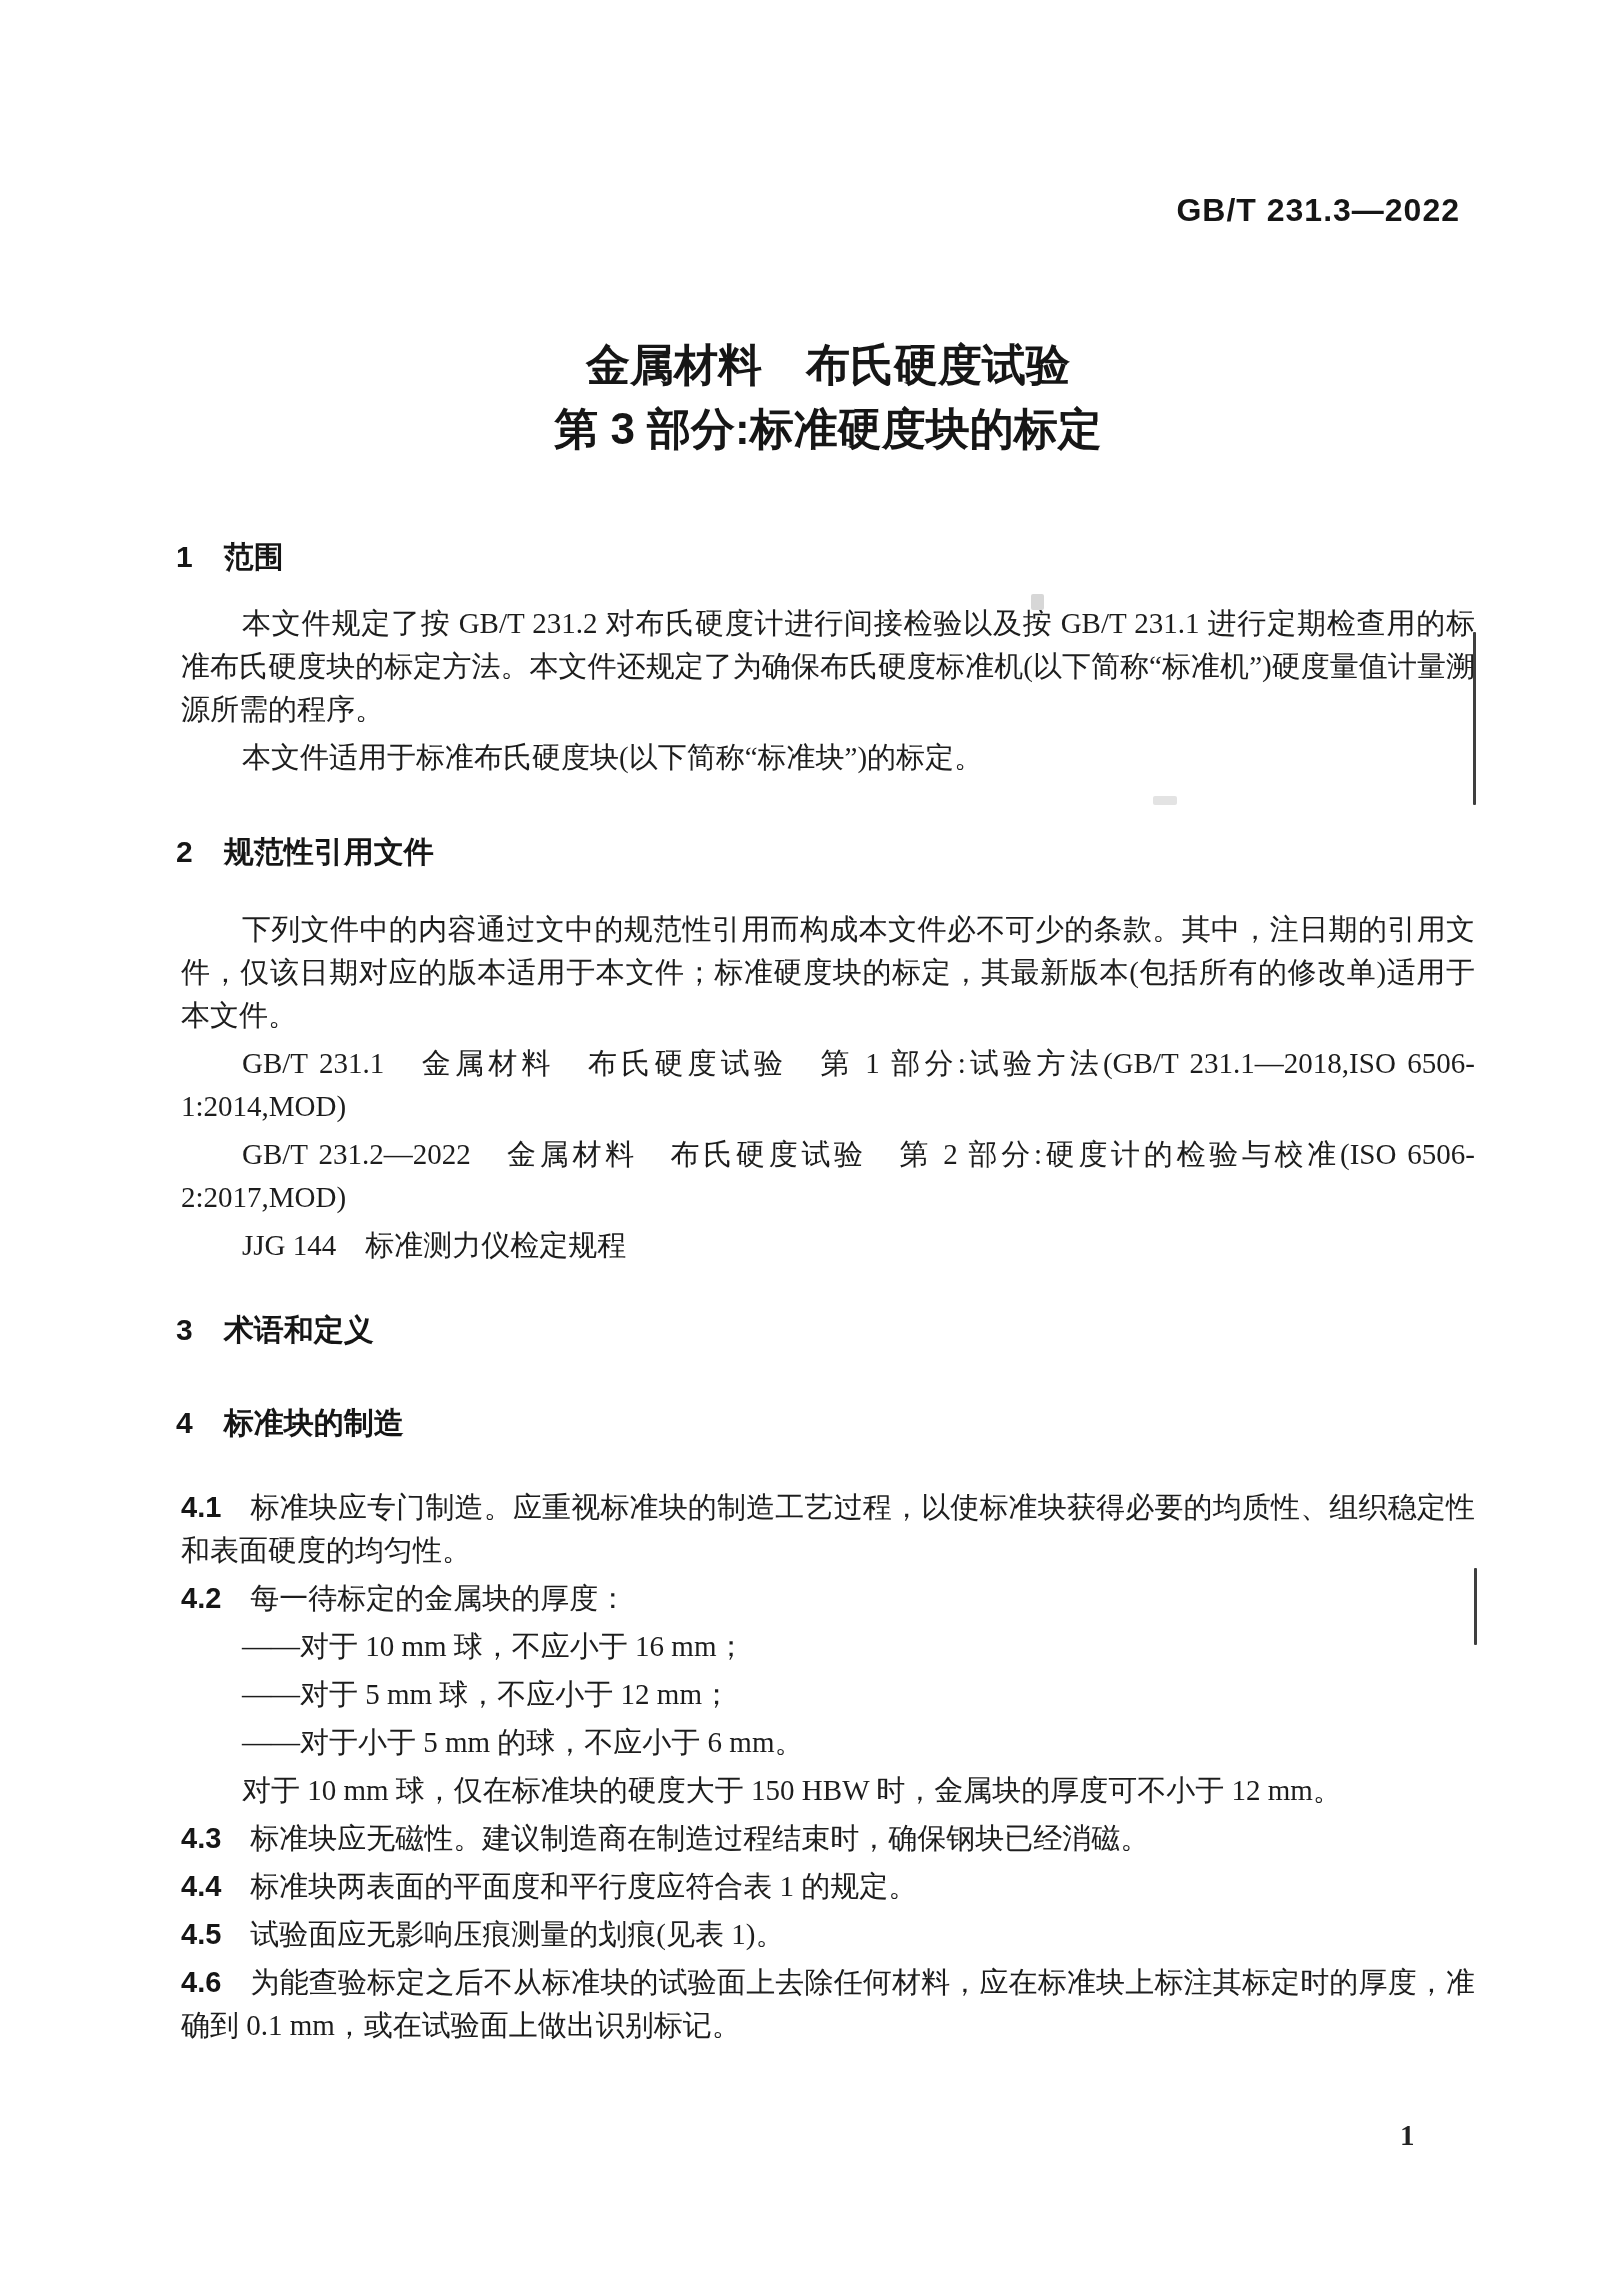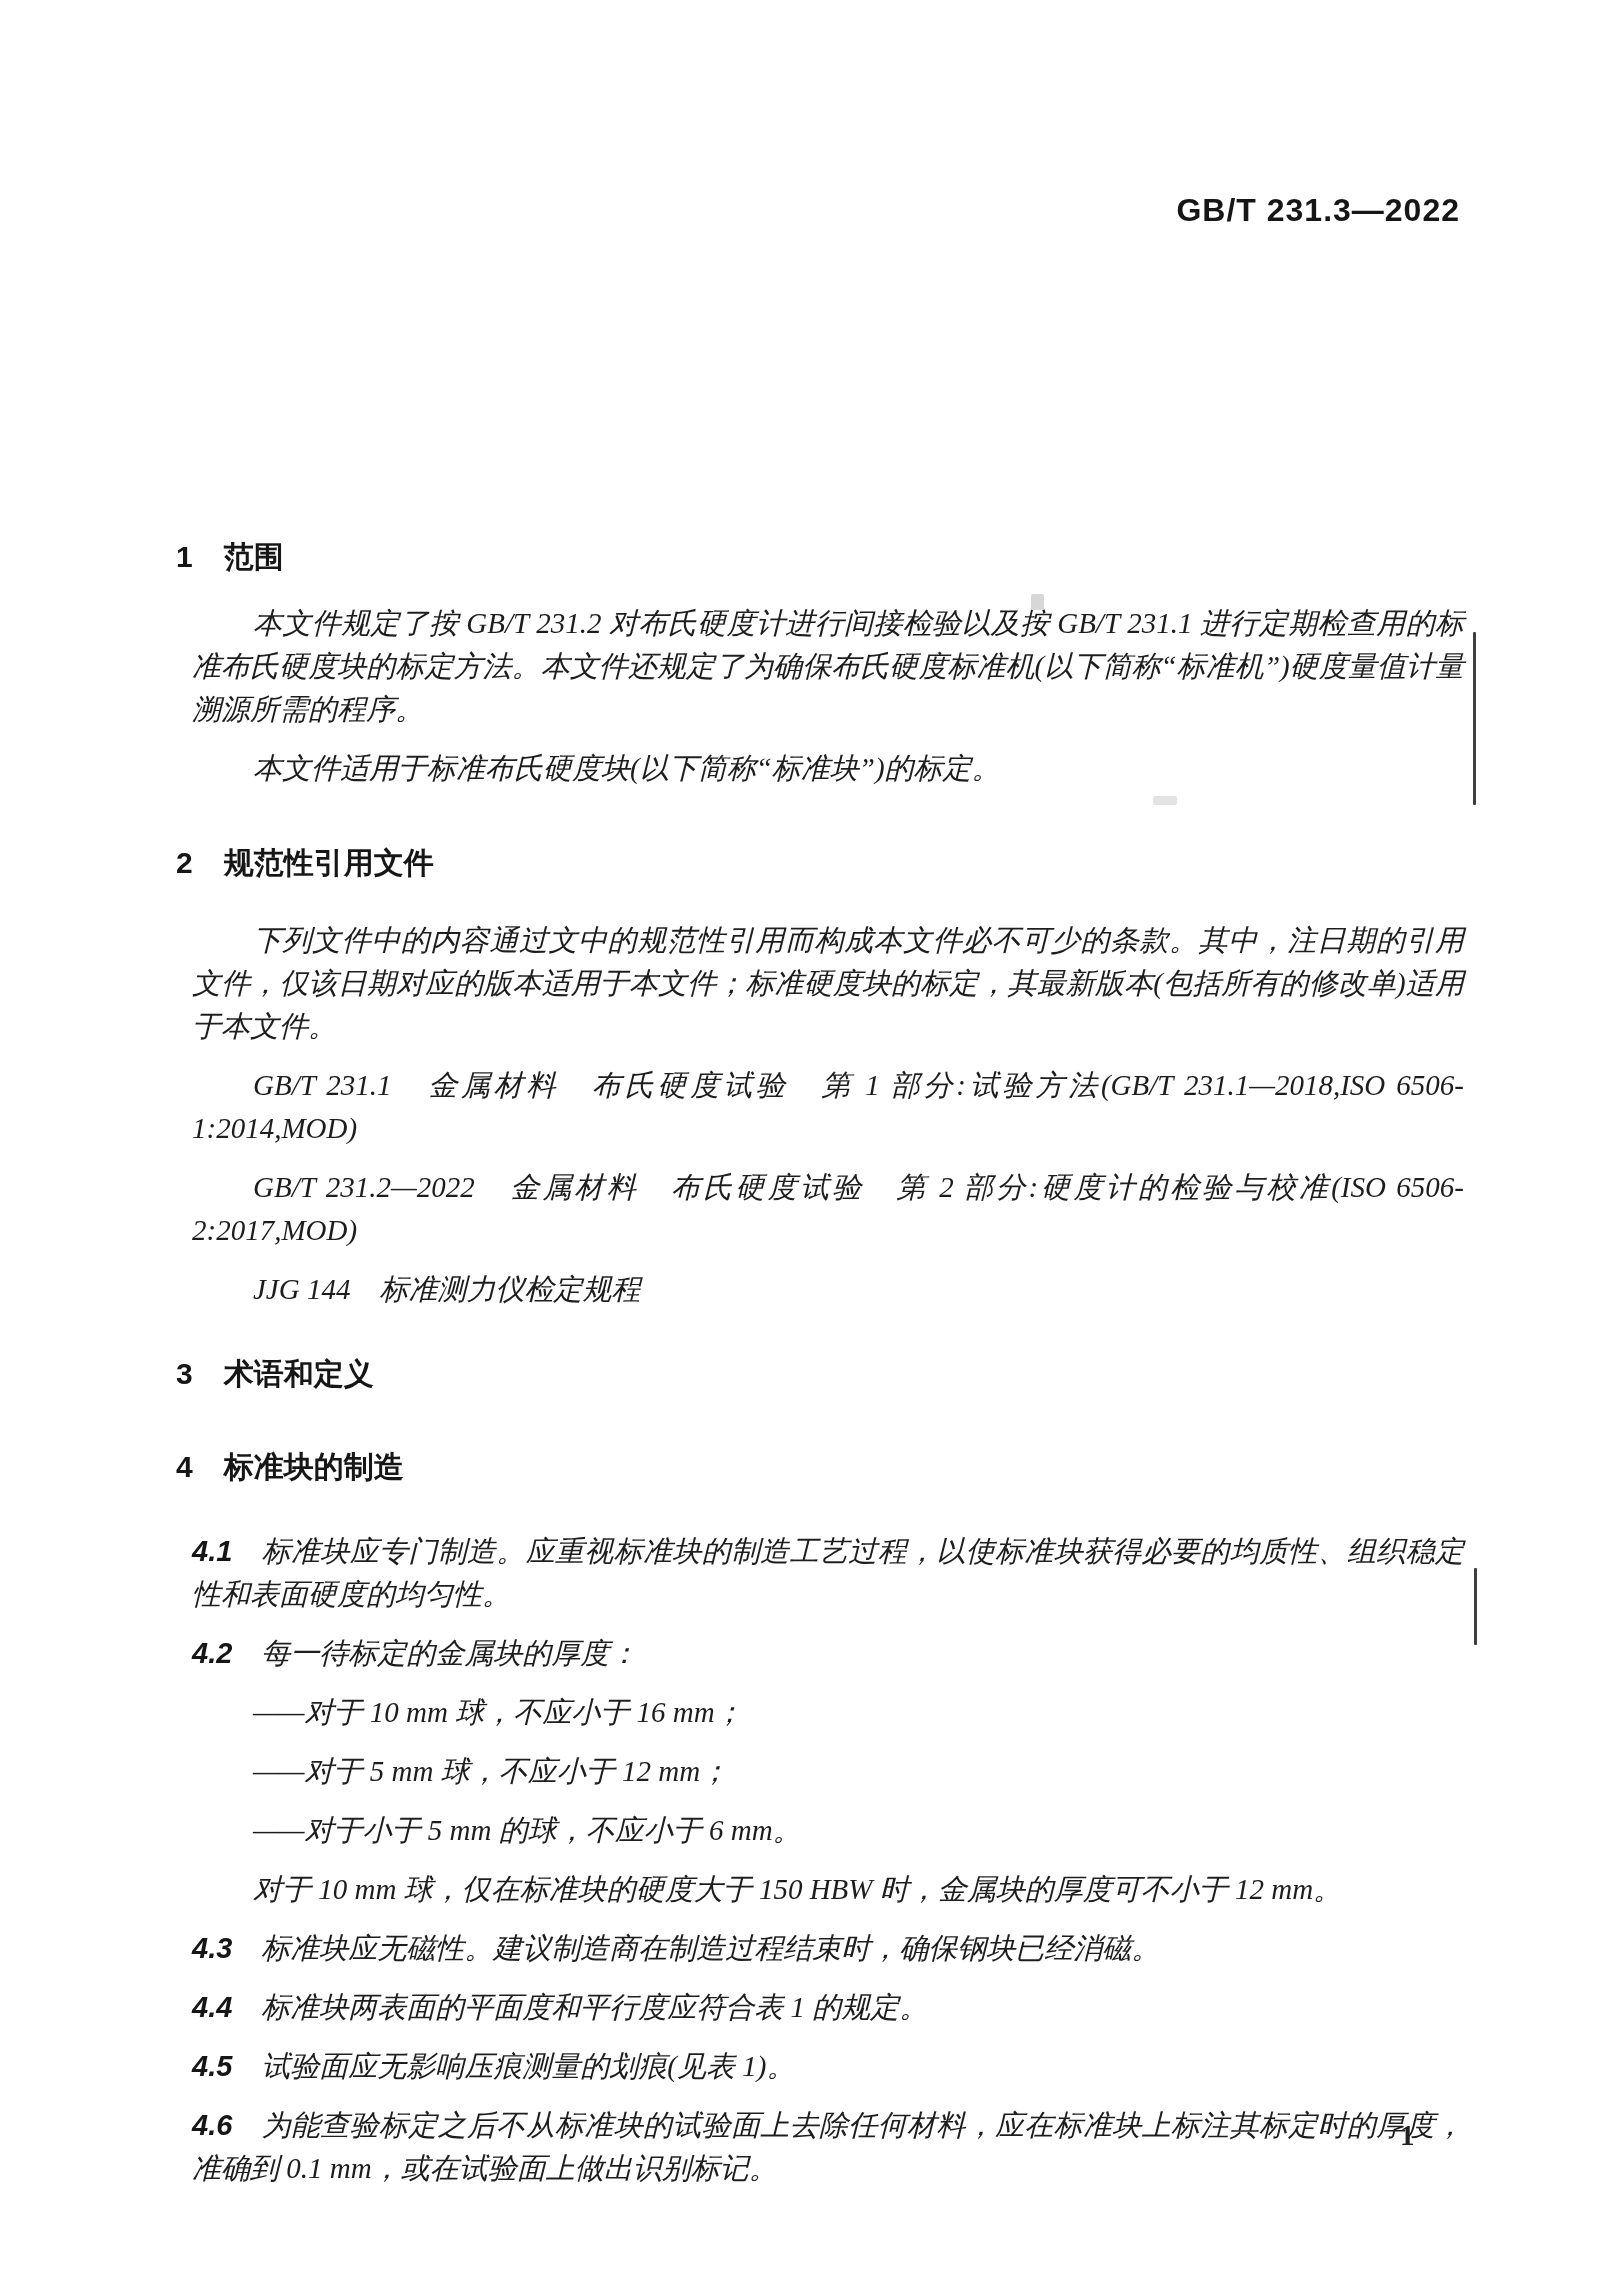--- a/index.html
+++ b/index.html
@@ -46,23 +46,22 @@
   
   .content {
     position: absolute;
     left: 176px;
     top: 535px;
     width: 1304px;
     font-size: 29px;
     line-height: 43px;
   }
   .content p {
-    margin: 16px;
+    margin: 5px;
     text-align: justify;
-    font-style: italic;
   }
   .indent { text-indent: 61px; }
 
   h2.sec-heading {
     font-family: "Liberation Sans", sans-serif;
     font-weight: 700;
     font-size: 30px;
     line-height: 43px;
     margin: 0;
     color: #161616;
@@ -111,20 +110,24 @@
   .smudge-1 { left: 1031px; top: 594px; width: 12.7px; height: 15.7px; background:#d7d7d7; }
   .smudge-2 { left: 1153px; top: 796px; width: 23.5px; height: 8.8px; background:#e3e3e3; }
 </style>
 </head>
 <body>
 
 <div class="page">
 
   <div class="std-code">GB/T 231.3—2022</div>
 
+  <div class="doc-title">
+    <div>金属材料　布氏硬度试验</div>
+    <div>第 3 部分:标准硬度块的标定</div>
+  </div>
 
   <div class="content">
 
     <h2 class="sec-heading h-s1">
       <span class="sec-no">1</span><span>范围</span>
     </h2>
     <p class="indent">本文件规定了按 GB/T 231.2 对布氏硬度计进行间接检验以及按 GB/T 231.1 进行定期检查用的标准布氏硬度块的标定方法。本文件还规定了为确保布氏硬度标准机(以下简称“标准机”)硬度量值计量溯源所需的程序。</p>
     <p class="indent">本文件适用于标准布氏硬度块(以下简称“标准块”)的标定。</p>
 
     <h2 class="sec-heading h-s2">

